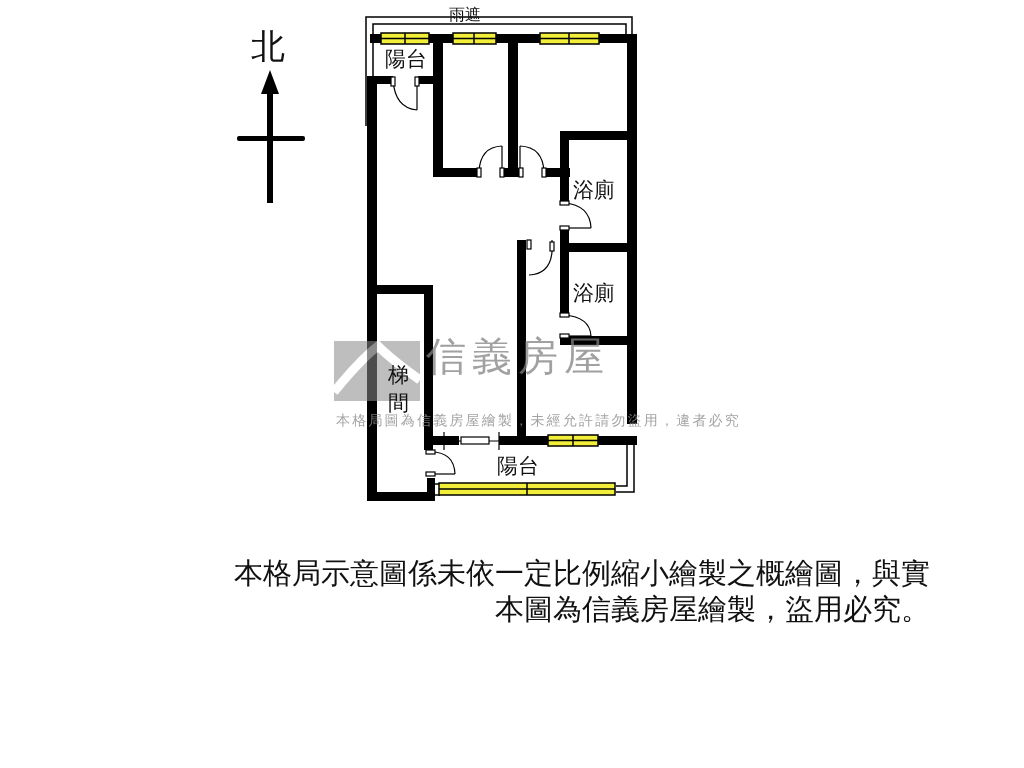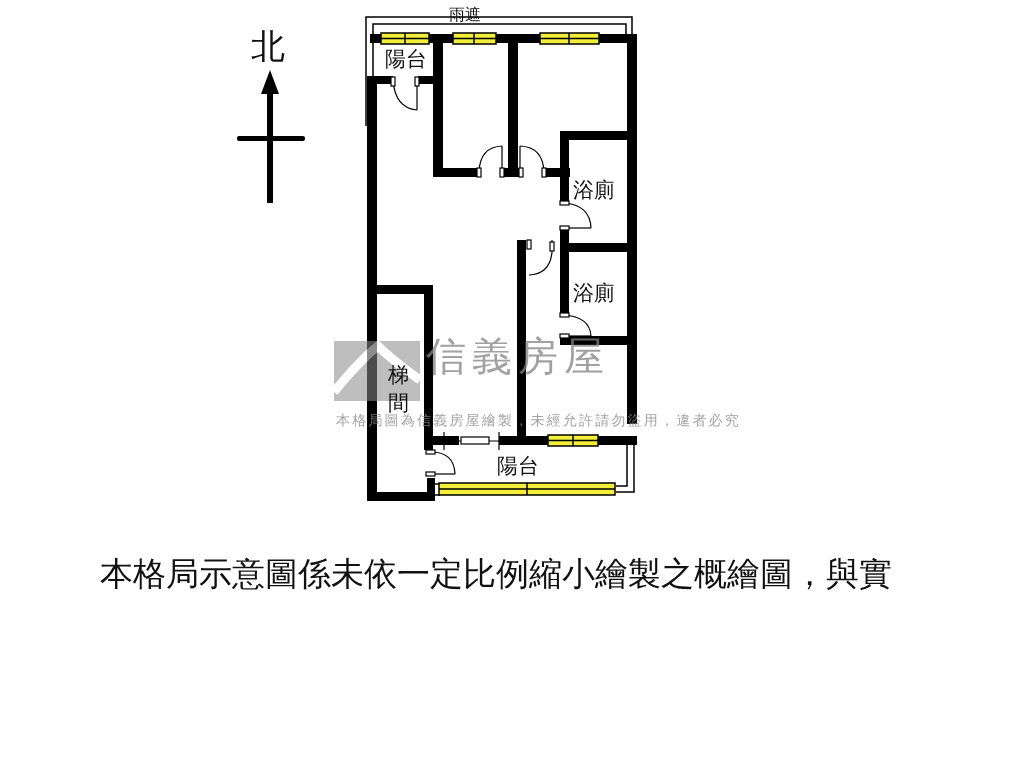--- a/index.html
+++ b/index.html
@@ -8,21 +8,21 @@
     #plan { position: absolute; left: 0; top: 0; width: 1024px; height: 520px; }
     .room-label { position: absolute; font-family: "DejaVu Serif", "Liberation Serif", serif;
                   color: #111; font-size: 21px; line-height: 1; white-space: nowrap; }
     .north-label { position: absolute; left: 251px; top: 24px; font-size: 34px; color: #111;
                    font-family: "DejaVu Serif", "Liberation Serif", serif; }
     .wm-brand { position: absolute; left: 426px; top: 336px; font-family: "DejaVu Sans", "Liberation Sans", sans-serif;
                 font-size: 40px; color: rgba(130,130,130,0.75); letter-spacing: 6px; line-height: 1; white-space: nowrap; }
     .wm-sub { position: absolute; left: 336px; top: 412px; font-family: "DejaVu Sans", "Liberation Sans", sans-serif;
               font-size: 14px; color: rgba(140,140,140,0.8); letter-spacing: 2.2px; white-space: nowrap; }
     .disclaimer { position: absolute; left: 100px; top: 556px; width: 830px;
-                  font-family: "DejaVu Serif", "Liberation Serif", serif; font-size: 33px; line-height: 35.5px; color: #111; }
+                  font-family: "DejaVu Serif", "Liberation Serif", serif; font-size: 29px; line-height: 35.5px; color: #111; text-align: right; }
     .disclaimer div { white-space: nowrap; }
   </style>
 </head>
 <body>
 
 <svg id="plan" viewBox="0 0 1024 520" xmlns="http://www.w3.org/2000/svg">
 
   <g>
     <rect x="267" y="88" width="6" height="115" fill="#000"></rect>
     <polygon points="270,70 261,94 279,94" fill="#000"></polygon>
@@ -173,13 +173,14 @@
 <div class="room-label" style="left:573px;top:283px;">浴廁</div>
 <div class="room-label" style="left:388px;top:365px;">梯</div>
 <div class="room-label" style="left:388px;top:393px;">間</div>
 <div class="room-label" style="left:497px;top:456px;">陽台</div>
 
 <div class="wm-brand">信義房屋</div>
 <div class="wm-sub">本格局圖為信義房屋繪製，未經允許請勿盜用，違者必究</div>
 
 <div class="disclaimer">
   <div>本格局示意圖係未依一定比例縮小繪製之概繪圖，與實</div>
+  <div>本圖為信義房屋繪製，盜用必究。</div>
 </div>
 
 </body></html>

